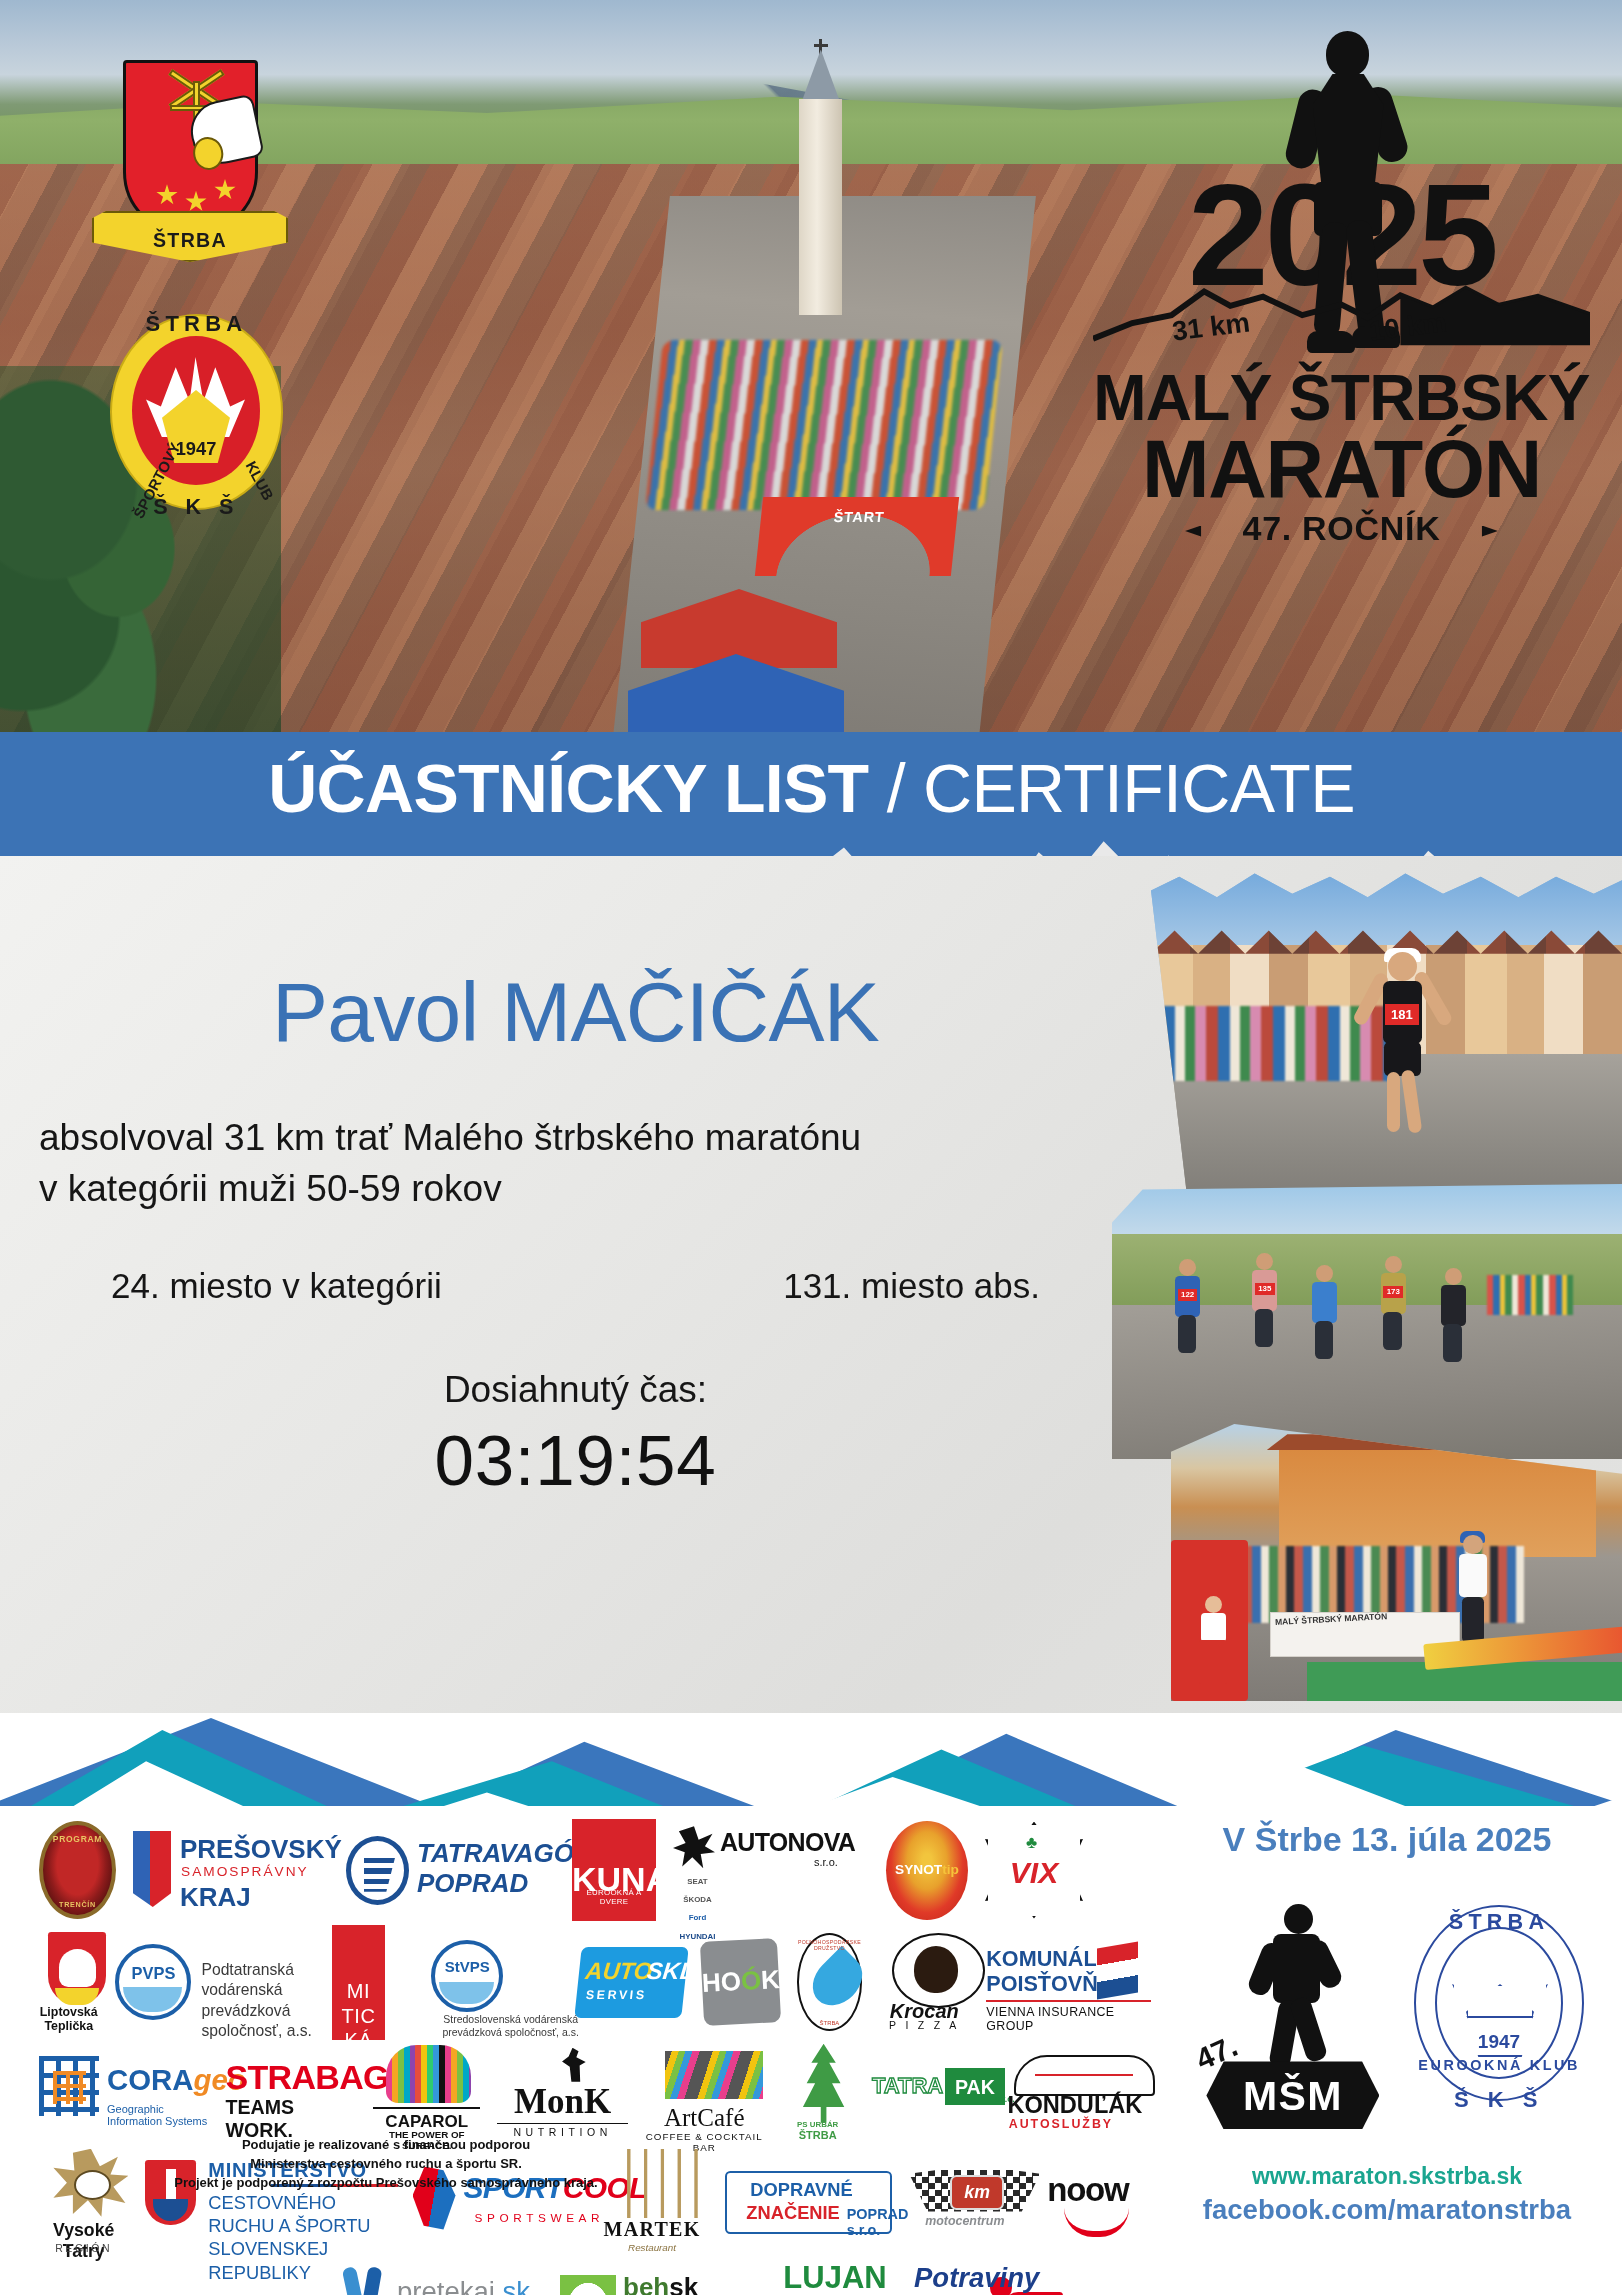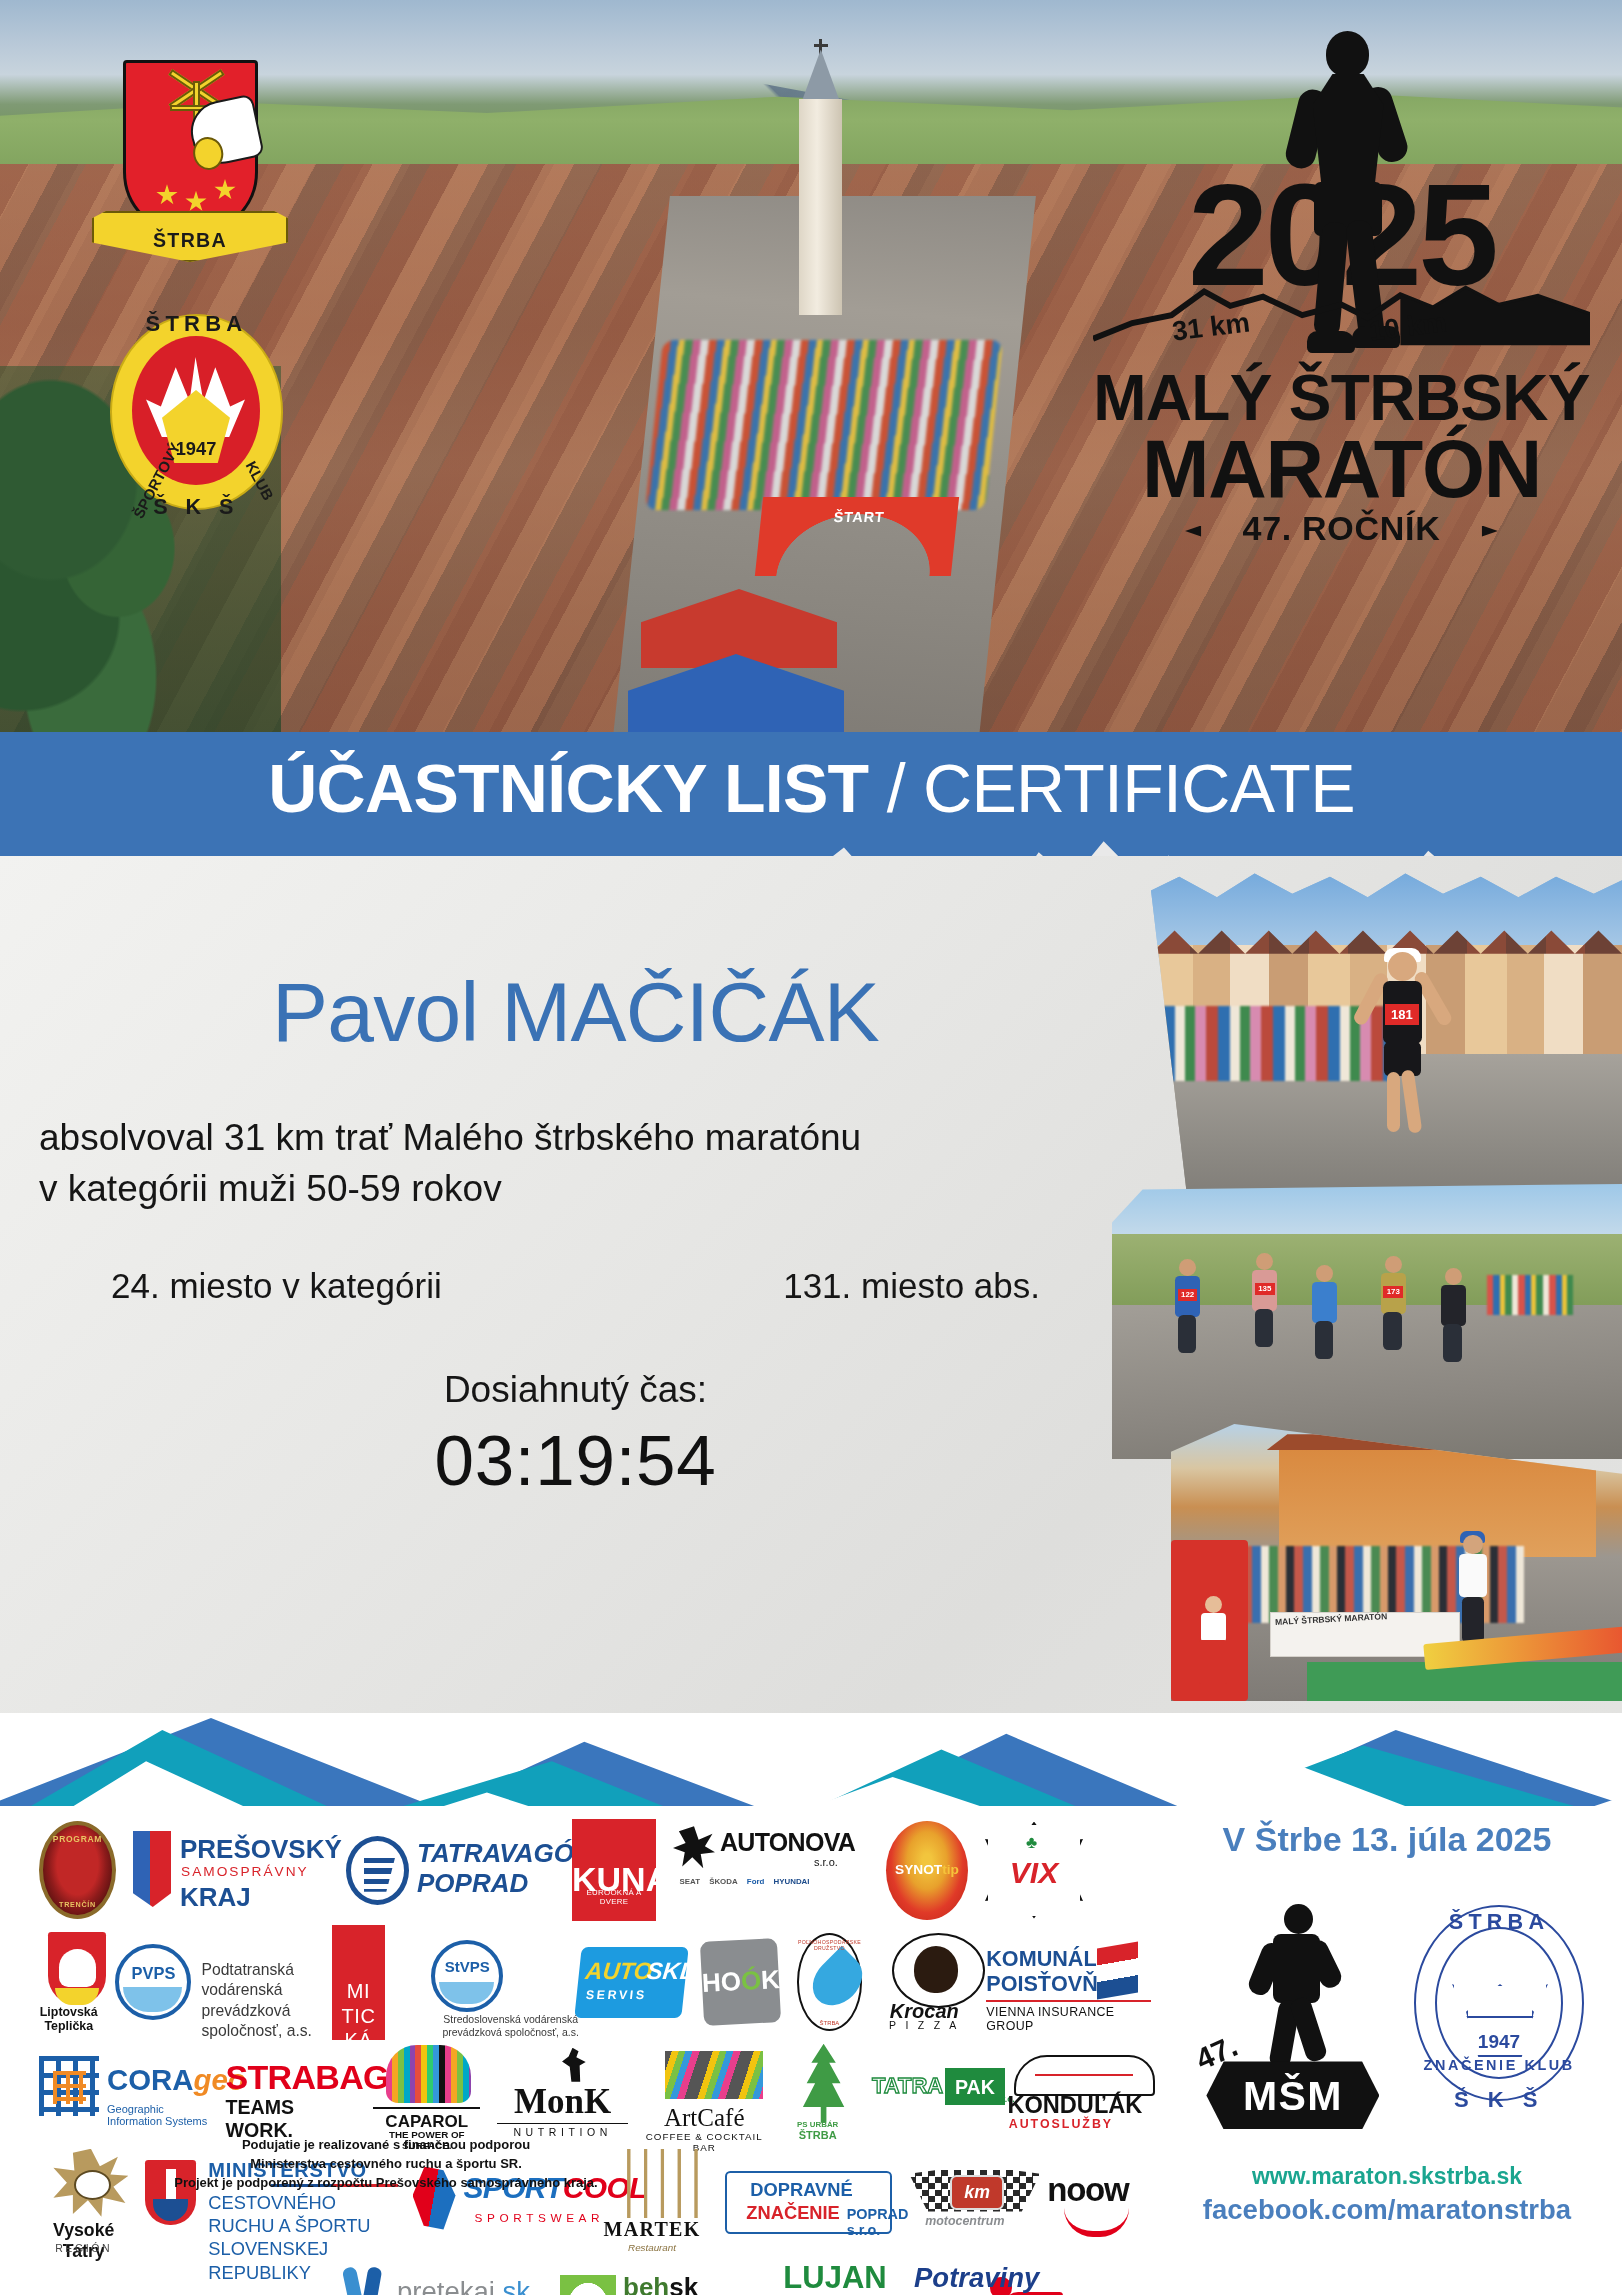--- a/index.html
+++ b/index.html
@@ -283,21 +283,21 @@
   .l-kunaj{width:84px;height:102px;background:#d8232a;position:relative;}
   .l-kunaj .t1{position:absolute;left:0;right:0;top:41px;text-align:center;font-size:34px;
     font-weight:800;color:#fff;}
   .l-kunaj .t2{position:absolute;left:0;right:0;top:69px;text-align:center;font-size:7.9px;
     color:#fff;letter-spacing:0.3px;}
   .l-auto{width:196px;height:98px;position:relative;}
   .l-auto .burst{position:absolute;left:0;top:5.2px;width:42px;height:42px;background:#111;
     clip-path:polygon(50% 0,61% 32%,94% 18%,76% 48%,100% 62%,66% 66%,72% 100%,46% 74%,22% 96%,28% 62%,0 52%,30% 40%,14% 12%);}
   .l-auto .t1{position:absolute;left:47px;top:6.5px;font-size:25px;font-weight:800;color:#111;letter-spacing:-0.7px;}
   .l-auto .t2{position:absolute;left:141px;top:35px;font-size:11px;color:#111;}
-  .l-auto .brands{position:absolute;left:6.5px;top:56px;display:flex;gap:9.2px;align-items:center;}
+  .l-auto .brands{position:absolute;left:6.5px;top:56px;display:flex;gap:9.2px;align-items:center;flex-direction:column;}
   .l-auto .br{font-size:7.9px;font-weight:700;color:#555;text-align:center;}
   .l-auto .br.ford{color:#1b5ca8;}
   .l-auto .br.hy{color:#1b4a8a;}
   .l-syn{width:82px;height:99px;border-radius:50%;
     background:radial-gradient(ellipse at 50% 40%,#f2c53d 0 8%,#e8a12c 34%,#e03a28 62%,#b81f16 100%);
     position:relative;}
   .l-syn .t{position:absolute;left:0;right:0;top:41px;text-align:center;font-size:13.7px;font-weight:800;color:#fff;}
   .l-syn .t i{color:#f6c33a;font-style:normal;}
   .l-vix{width:98px;height:97px;position:relative;}
   .l-vix .st{position:absolute;inset:0;background:#fff;border:3.3px solid #111;box-sizing:border-box;
@@ -966,21 +966,21 @@
           </div>
       </div>
 
       <div class="sks2">
         <div class="ring"></div>
         <div class="ring2"></div>
         <div class="pk"></div>
         <div class="pent"></div>
         <div class="top">ŠTRBA</div>
         <div class="yr">1947</div>
-        <div class="mid">ZNAČENIE KLUB</div>
+        <div class="mid">EUROOKNÁ KLUB</div>
         <div class="bot">Š K Š</div>
       </div>
     </div>
 
     <div class="rc-web">www.maraton.skstrba.sk</div>
     <div class="rc-fb">facebook.com/maratonstrba</div>
   </div>
 </div>
 
 

